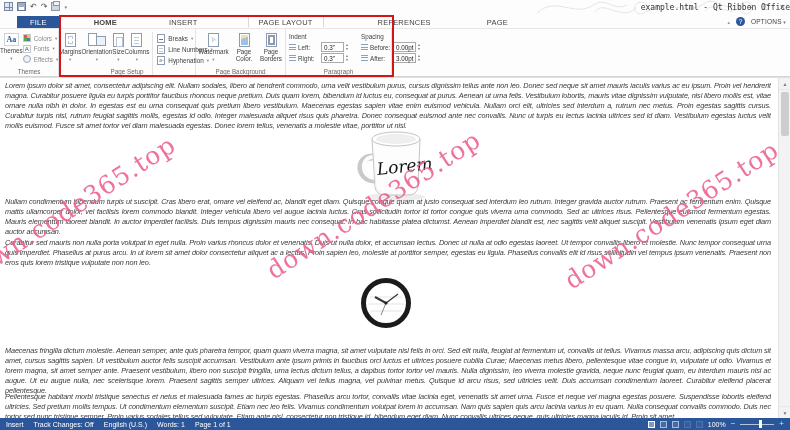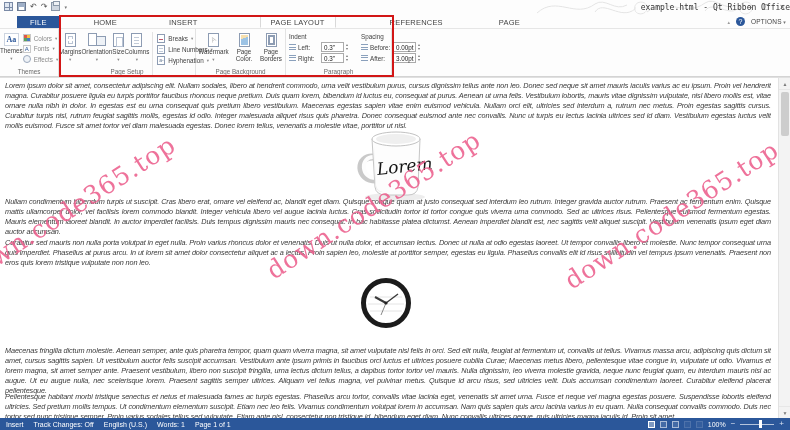--- a/index.html
+++ b/index.html
@@ -25,23 +25,23 @@
   .win-controls { position:absolute; right:5px; top:1px; display:flex; gap:11px;
      font-size:9px; color:#666; line-height:13px; }
   .win-controls span { cursor:default; }
   .flourish { position:absolute; right:30px; top:0; opacity:.75; }
 
   
   .tabrow { position:relative; height:13px; background:#fdfdfd; border-bottom:1px solid #e6e6e6;
      display:flex; align-items:stretch; font-size:7.5px; color:#444; }
   .tab { display:flex; align-items:center; padding:0 10px; letter-spacing:.2px; }
   .tab.file { background:#2b579a; color:#fff; margin-left:17px; padding:0 13px; }
-  .tab.home { margin-left:24px; }
+  .tab.home { margin-left:24px;font-weight:bold; }
   .tab.insert { margin-left:32px; }
-  .tab.pagelayout { margin-left:52px; background:#fff; border:1px solid #d9d9d9; border-bottom:1px solid #fff; }
+  .tab.pagelayout { margin-left:40px; background:#fff; border:1px solid #d9d9d9; border-bottom:1px solid #fff; }
   .tab.references { margin-left:44px; }
   .tab.view { margin-left:36px; }
   .tabrow-right { position:absolute; right:4px; top:1px; display:flex; align-items:center; gap:6px; }
   .collapse-caret { font-size:5px; color:#999; }
   .help-dot { width:9px; height:9px; border-radius:50%; background:#2b579a; color:#fff;
      font-size:7px; line-height:9px; text-align:center; }
   .options { font-size:6.5px; color:#444; letter-spacing:.2px; }
   .options::after { content:" ▾"; font-size:5px; color:#777; }
 
   

